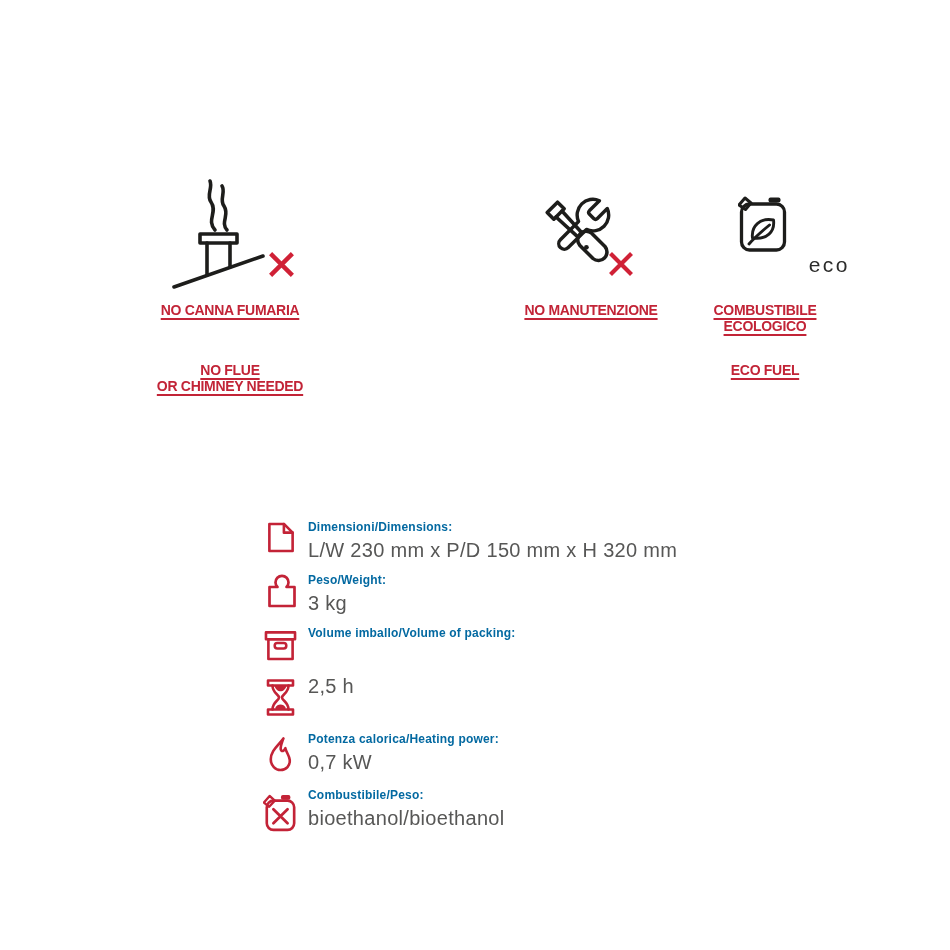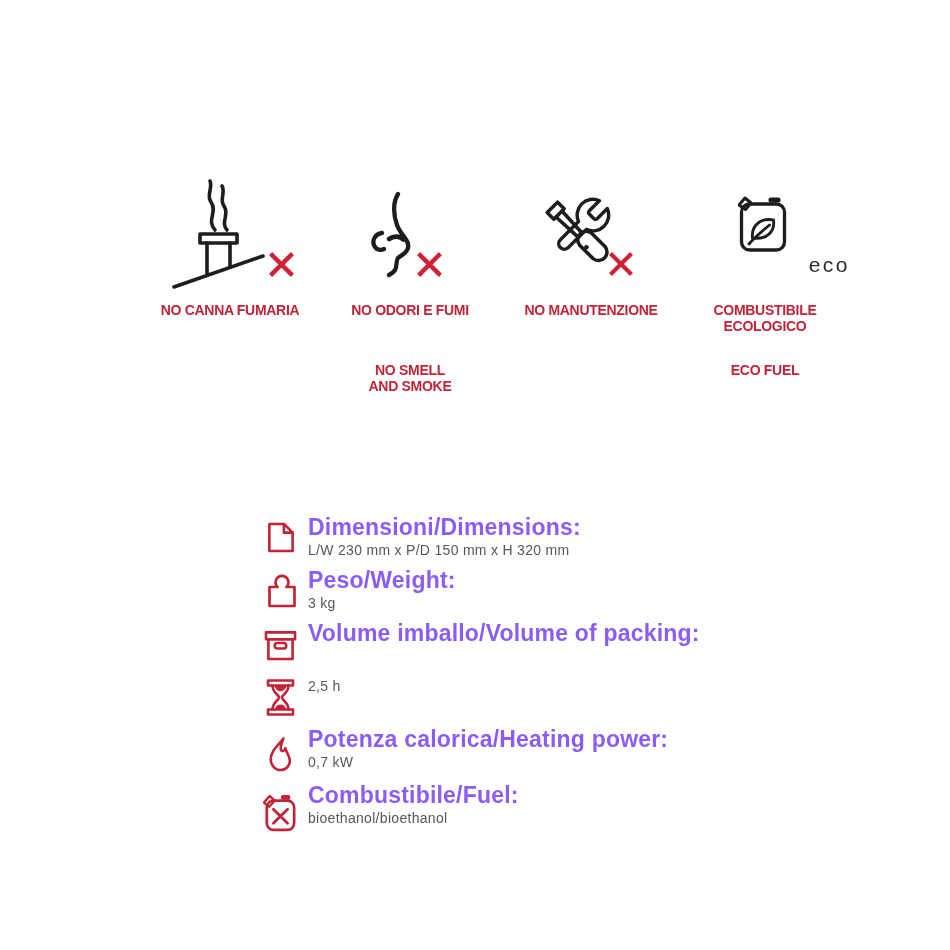--- a/index.html
+++ b/index.html
@@ -13,35 +13,35 @@
   
   .features{position:absolute;left:0;top:168px;width:950px;height:250px;}
   .feature{position:absolute;top:0;width:170px;height:250px;}
   .feature.c1{left:145px;} .feature.c2{left:325px;} .feature.c3{left:506px;} .feature.c4{left:680px;}
   .icon-area{position:absolute;left:0;top:0;width:170px;height:130px;}
   .icon-area svg{position:absolute;}
   .label-it,.label-en{
     position:absolute;left:0;width:170px;text-align:center;
     color:#c22437;font-weight:bold;font-size:14px;line-height:16px;
     letter-spacing:-0.3px;white-space:pre-line;
-    text-decoration-thickness:1.5px;text-underline-offset:2.5px;
+    text-decoration:underline;text-decoration-thickness:1.5px;text-underline-offset:2.5px;
   }
   .label-it{top:134px;}
   .label-en{top:194px;}
   .eco-word{
     position:absolute;top:86px;left:0;width:170px;text-align:right;
     color:#2c2c2b;font-size:21px;line-height:21px;letter-spacing:2.5px;
   }
 
   
   .specs{position:absolute;left:263px;top:517px;width:440px;}
   .spec-row{display:flex;margin-bottom:9px;}
   .spec-icon-col{flex:none;width:45px;}
-  .spec-title{font-weight:bold;font-size:23px;line-height:21px;color:#8b5cf6;letter-spacing:0.2px;}
-  .spec-value{font-size:14px;line-height:21px;color:#575756;letter-spacing:0.3px;margin-top:2px;}
+  .spec-title{font-weight:bold;font-size:12px;line-height:21px;color:#0369a1;letter-spacing:0.2px;}
+  .spec-value{font-size:20px;line-height:21px;color:#575756;letter-spacing:0.3px;margin-top:2px;}
 
   .blk{stroke:#1d1d1b;fill:none;stroke-linecap:round;stroke-linejoin:round;}
   .red{stroke:#c32337;fill:none;stroke-linecap:round;stroke-linejoin:round;}
   .redfill{fill:#c32337;stroke:none;}
   .blkfill{fill:#1d1d1b;stroke:none;}
   .cross{stroke:#d02136;fill:none;stroke-linecap:butt;}
 </style>
 </head>
 <body>
 
@@ -56,37 +56,24 @@
           <rect class="blk" stroke-width="3.6" x="34" y="58" width="37" height="9"></rect>
           <path class="blk" stroke-width="3.6" d="M41 67 L41 99 M64 67 L64 91"></path>
           <path class="blk" stroke-width="3.6" d="M49 54 C40 44 52 36 45 26 C40 19 47 12 44 5"></path>
           <path class="blk" stroke-width="3.6" d="M61 54 C54 46 64 39 58 30 C53 24 60 16 56 10"></path>
         </svg>
         <svg style="left:123px;top:83px" width="27" height="27" viewBox="0 0 26 26">
           <path class="cross" stroke-width="4.2" d="M2.5 2.5 L23.5 23.5 M23.5 2.5 L2.5 23.5"></path>
         </svg>
       </div>
       <div class="label-it">NO CANNA FUMARIA</div>
+      <div class="label-en">NO FLUE
+OR CHIMNEY NEEDED</div>
     </div>
 
-    <div class="feature c2">
-      <div class="icon-area">
-        <svg style="left:43px;top:22px" width="52" height="88" viewBox="0 0 52 88">
-          <path class="blk" stroke-width="4.3" d="M30 4 C25 12 25 24 29 35 C33 46 42 50 40 58 C38.5 64 32 65.5 30 68 C27.5 71 29.5 76 27 80 C25.5 82.5 23 84 21 85"></path>
-          <path class="blk" stroke-width="4.6" d="M21 49 C26 45.5 32 46 35.5 49.5"></path>
-          <path class="blk" stroke-width="4.3" d="M14 43 C7 44 3 51 7 57 C9 60 13 60.5 16 59"></path>
-        </svg>
-        <svg style="left:91px;top:83px" width="27" height="27" viewBox="0 0 26 26">
-          <path class="cross" stroke-width="4.2" d="M2.5 2.5 L23.5 23.5 M23.5 2.5 L2.5 23.5"></path>
-        </svg>
-      </div>
-      <div class="label-it">NO ODORI E FUMI</div>
-      <div class="label-en">NO SMELL
-AND SMOKE</div>
-    </div>
 
     <div class="feature c3">
       <div class="icon-area">
         <svg style="left:36px;top:29px" width="74" height="74" viewBox="0 0 100 100">
           <g transform="translate(12,-4) scale(3.55)">
             <path class="blk" stroke-width="1.3" d="M14.7 6.3a1 1 0 0 0 0 1.4l1.6 1.6a1 1 0 0 0 1.4 0l3.77-3.77a6 6 0 0 1-7.94 7.94l-6.91 6.91a2.12 2.12 0 0 1-3-3l6.91-6.91a6 6 0 0 1 7.94-7.94l-3.76 3.76z"></path>
           </g>
           <path class="blk" stroke-width="4.8" d="M7 21 L21 7 L30 16 L16 30 Z"></path>
           <path class="blk" stroke-width="4.8" d="M27 19 L52.9 47.3 M19 27 L48 53.6"></path>
           <path class="blk" stroke-width="4.8" d="M67.1 48.9 L85.1 66.9 A11.5 11.5 0 0 1 68.9 83.1 L50.9 65.1 A11.5 11.5 0 0 1 67.1 48.9 Z"></path>
@@ -188,19 +175,19 @@
     <div class="spec-row">
       <div class="spec-icon-col">
         <svg style="margin:6px 0 0 0" width="34" height="42" viewBox="0 0 36 42">
           <rect class="red" stroke-width="2.8" x="4" y="9" width="29" height="31" rx="7"></rect>
           <path class="red" stroke-width="2.5" d="M1 11 L7 4 L12.5 9 L6.5 15.5 Z"></path>
           <rect class="redfill" x="19" y="3" width="10" height="5" rx="2"></rect>
           <path class="red" stroke-width="2.9" d="M11 18 L26 33 M26 18 L11 33"></path>
         </svg>
       </div>
       <div class="spec-text">
-        <div class="spec-title">Combustibile/Fuel:</div>
+        <div class="spec-title">Combustibile/Peso:</div>
         <div class="spec-value">bioethanol/bioethanol</div>
       </div>
     </div>
 
   </div>
 </div>
 
 </body></html>

